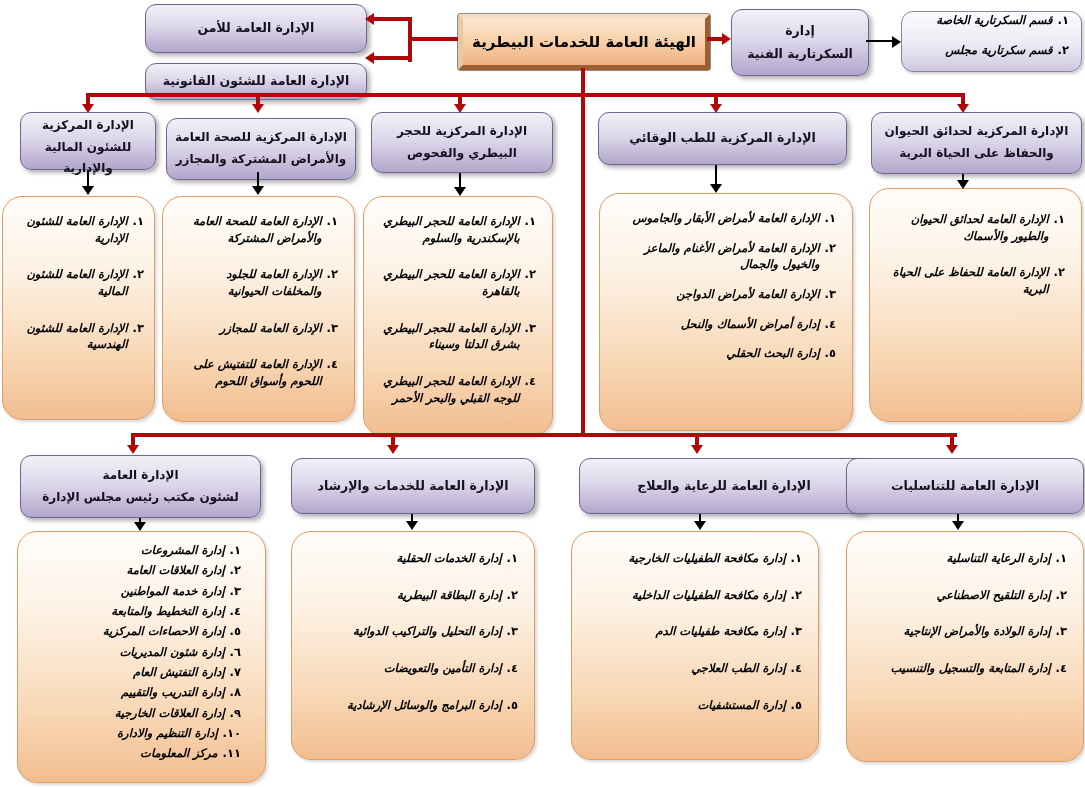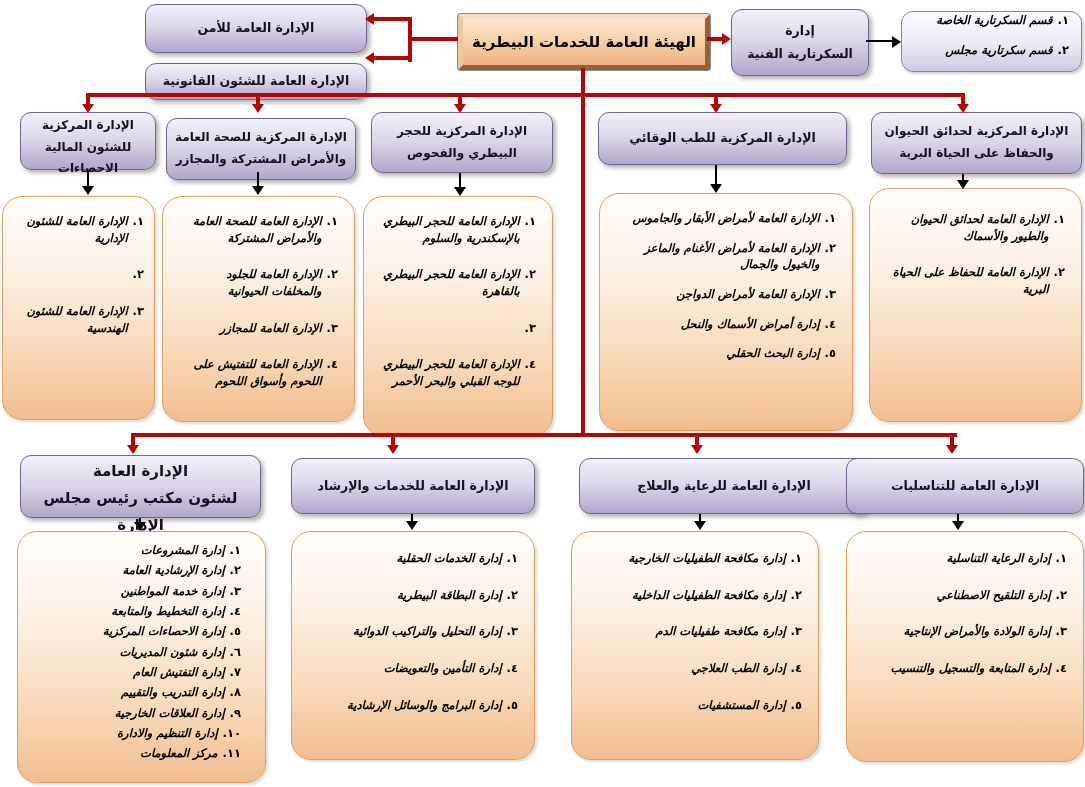--- a/index.html
+++ b/index.html
@@ -64,21 +64,21 @@
   #r2h3{left:371px;top:112px;width:182px;height:61px;font-size:12px;}
   #r2h4{left:598px;top:112px;width:249px;height:53px;}
   #r2h5{left:871px;top:112px;width:211px;height:62px;font-size:12px;}
 
   #r2b1{left:2px;top:196px;width:153px;height:224px;padding:16px 10px 8px 6px;}
   #r2b2{left:162px;top:196px;width:193px;height:226px;}
   #r2b3{left:363px;top:196px;width:190px;height:240px;}
   #r2b4{left:599px;top:193px;width:254px;height:238px;}
   #r2b5{left:869px;top:188px;width:213px;height:234px;padding-top:22px;}
 
-  #r3h1{left:20px;top:455px;width:241px;height:63px;font-size:15px;}
+  #r3h1{left:20px;top:455px;width:241px;height:63px;font-size:12px;}
   #r3h2{left:291px;top:458px;width:244px;height:56px;}
   #r3h3{left:579px;top:458px;width:290px;height:56px;}
   #r3h4{left:846px;top:458px;width:238px;height:56px;}
 
   #r3b1{left:17px;top:531px;width:249px;height:252px;padding:10px 24px 6px 10px;}
   #r3b2{left:291px;top:531px;width:244px;height:229px;padding-top:18px;}
   #r3b3{left:571px;top:531px;width:248px;height:229px;padding-top:18px;}
   #r3b4{left:846px;top:531px;width:238px;height:231px;padding-top:18px;}
 </style>
 </head>
@@ -110,37 +110,38 @@
           <span class="txt">قسم السكرتارية الخاصة</span>
         </div>
         <div class="item">
           <span class="num">٢.</span>
           <span class="txt">قسم سكرتارية مجلس</span>
         </div>
       </div>
   </div>
 
   <div id="r2h1" class="box lav"><span>الإدارة المركزية
-للشئون المالية الاحصاءات</span></div>
+للشئون المالية والإدارية</span></div>
   <div id="r2h2" class="box lav"><span>الإدارة المركزية للصحة العامة
 والأمراض المشتركة والمجازر</span></div>
   <div id="r2h4" class="box lav"><span>الإدارة المركزية للطب الوقائي</span></div>
   <div id="r2h3" class="box lav"><span>الإدارة المركزية للحجر
 البيطري والفحوص</span></div>
   <div id="r2h5" class="box lav"><span>الإدارة المركزية لحدائق الحيوان
 والحفاظ على الحياة البرية</span></div>
 
   <div id="r2b1" class="box peach">
     <div class="list list-loose">
         <div class="item">
           <span class="num">١.</span>
           <span class="txt">الإدارة العامة للشئون الإدارية</span>
         </div>
         <div class="item">
           <span class="num">٢.</span>
+          <span class="txt">الإدارة العامة للشئون المالية</span>
         </div>
         <div class="item">
           <span class="num">٣.</span>
           <span class="txt">الإدارة العامة للشئون الهندسية</span>
         </div>
       </div>
   </div>
   <div id="r2b2" class="box peach">
     <div class="list list-loose">
         <div class="item">
@@ -166,20 +167,21 @@
         <div class="item">
           <span class="num">١.</span>
           <span class="txt">الإدارة العامة للحجر البيطري بالإسكندرية والسلوم</span>
         </div>
         <div class="item">
           <span class="num">٢.</span>
           <span class="txt">الإدارة العامة للحجر البيطري بالقاهرة</span>
         </div>
         <div class="item">
           <span class="num">٣.</span>
+          <span class="txt">الإدارة العامة للحجر البيطري بشرق الدلتا وسيناء</span>
         </div>
         <div class="item">
           <span class="num">٤.</span>
           <span class="txt">الإدارة العامة للحجر البيطري للوجه القبلي والبحر الأحمر</span>
         </div>
       </div>
   </div>
   <div id="r2b4" class="box peach">
     <div class="list list-mid">
         <div class="item">
@@ -224,21 +226,21 @@
   <div id="r3h4" class="box lav"><span>الإدارة العامة للتناسليات</span></div>
 
   <div id="r3b1" class="box peach">
     <div class="list list-tight">
         <div class="item">
           <span class="num">١.</span>
           <span class="txt">إدارة المشروعات</span>
         </div>
         <div class="item">
           <span class="num">٢.</span>
-          <span class="txt">إدارة الإرشادية العامة</span>
+          <span class="txt">إدارة العلاقات العامة</span>
         </div>
         <div class="item">
           <span class="num">٣.</span>
           <span class="txt">إدارة خدمة المواطنين</span>
         </div>
         <div class="item">
           <span class="num">٤.</span>
           <span class="txt">إدارة التخطيط والمتابعة</span>
         </div>
         <div class="item">

